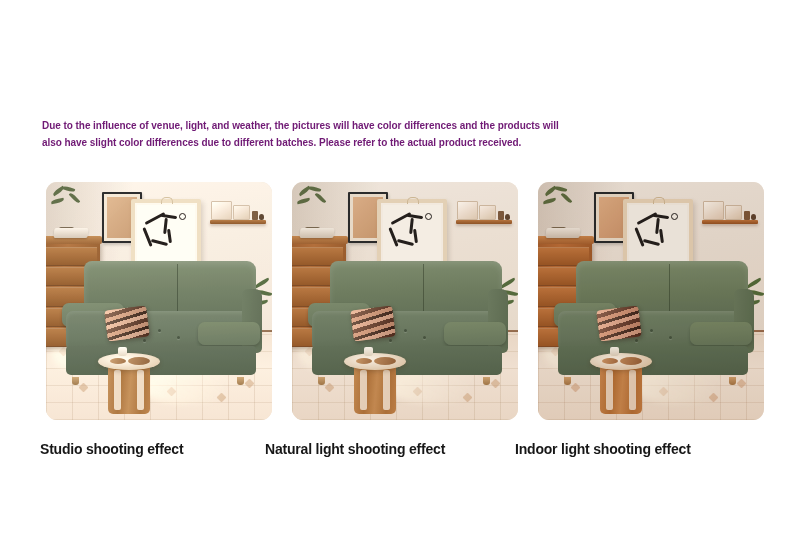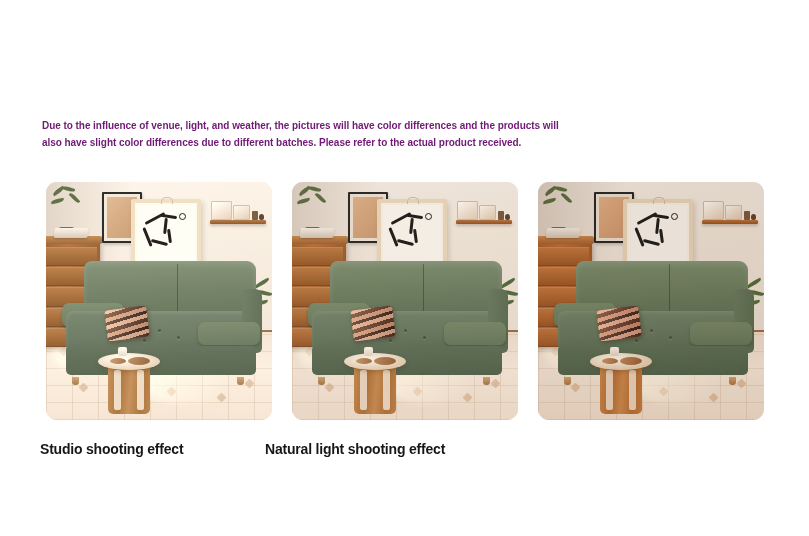--- a/index.html
+++ b/index.html
@@ -550,14 +550,15 @@
           <div class="table-obj to-plate"></div>
           <div class="table-obj to-cup"></div>
         </div>
       </div>
     </div>
 
   </div>
 
   <div class="caption c1">Studio shooting effect</div>
   <div class="caption c2">Natural light shooting effect</div>
+  <div class="caption c3">Indoor light shooting effect</div>
 
 </div>
 
 </body></html>

